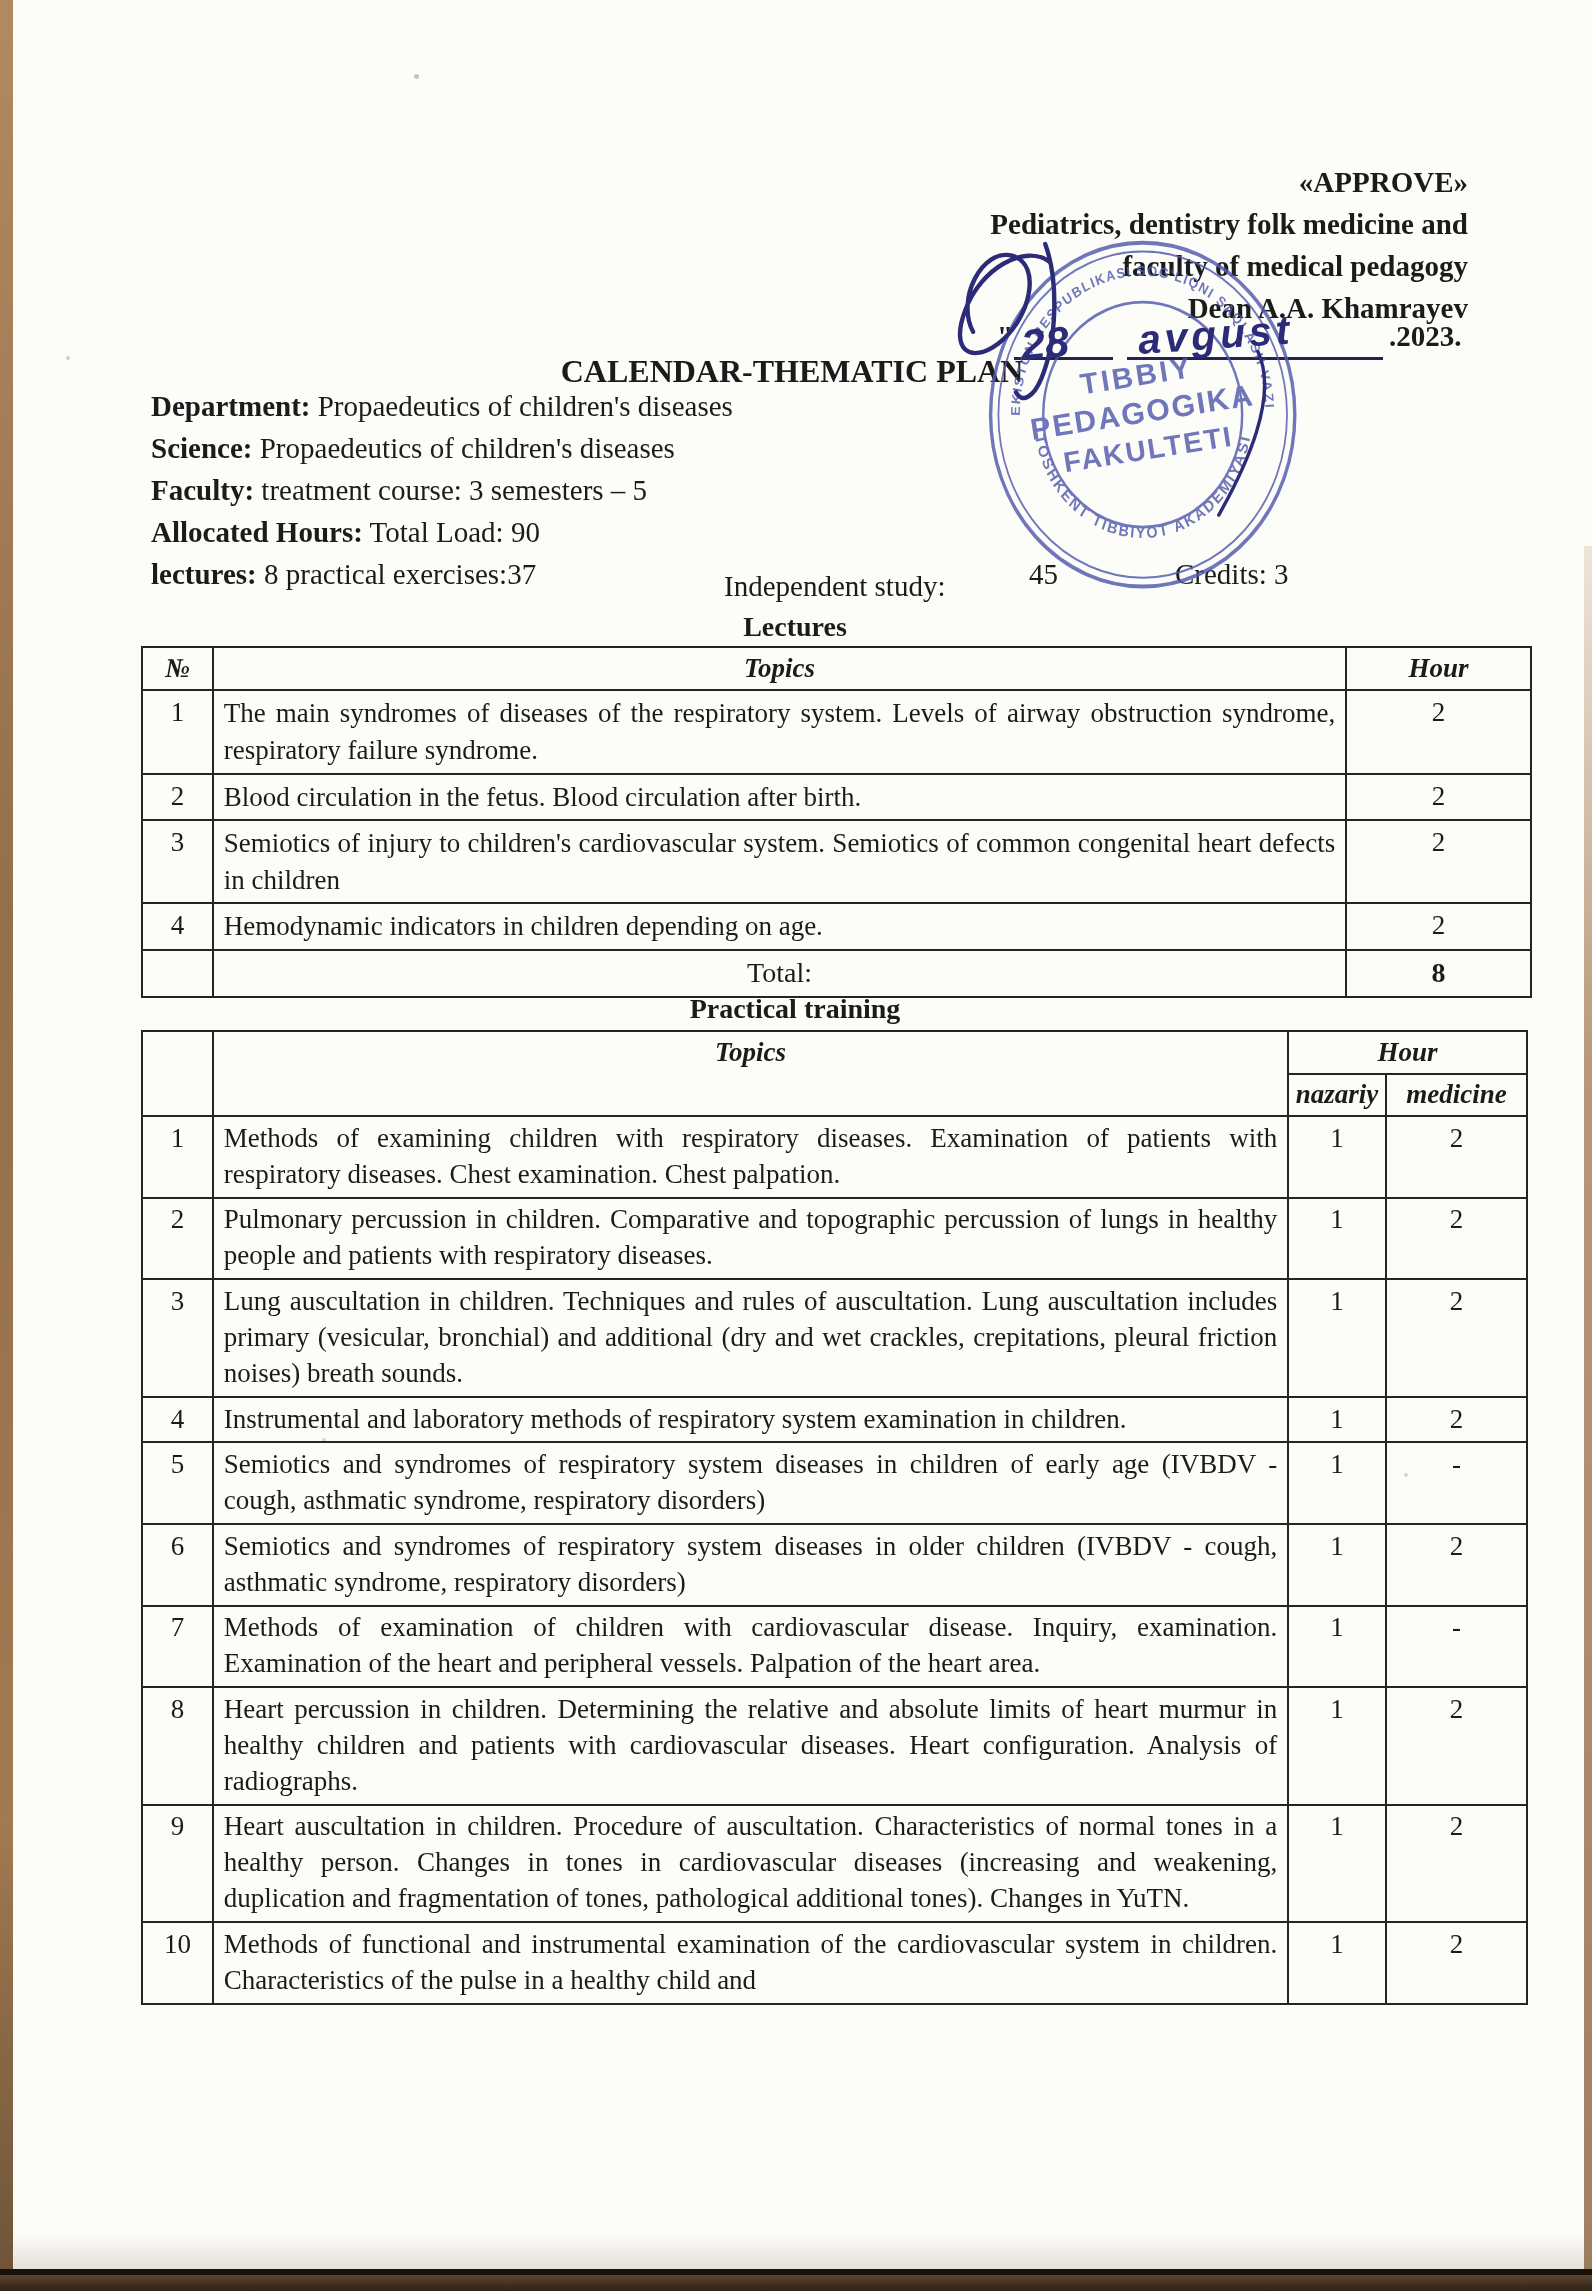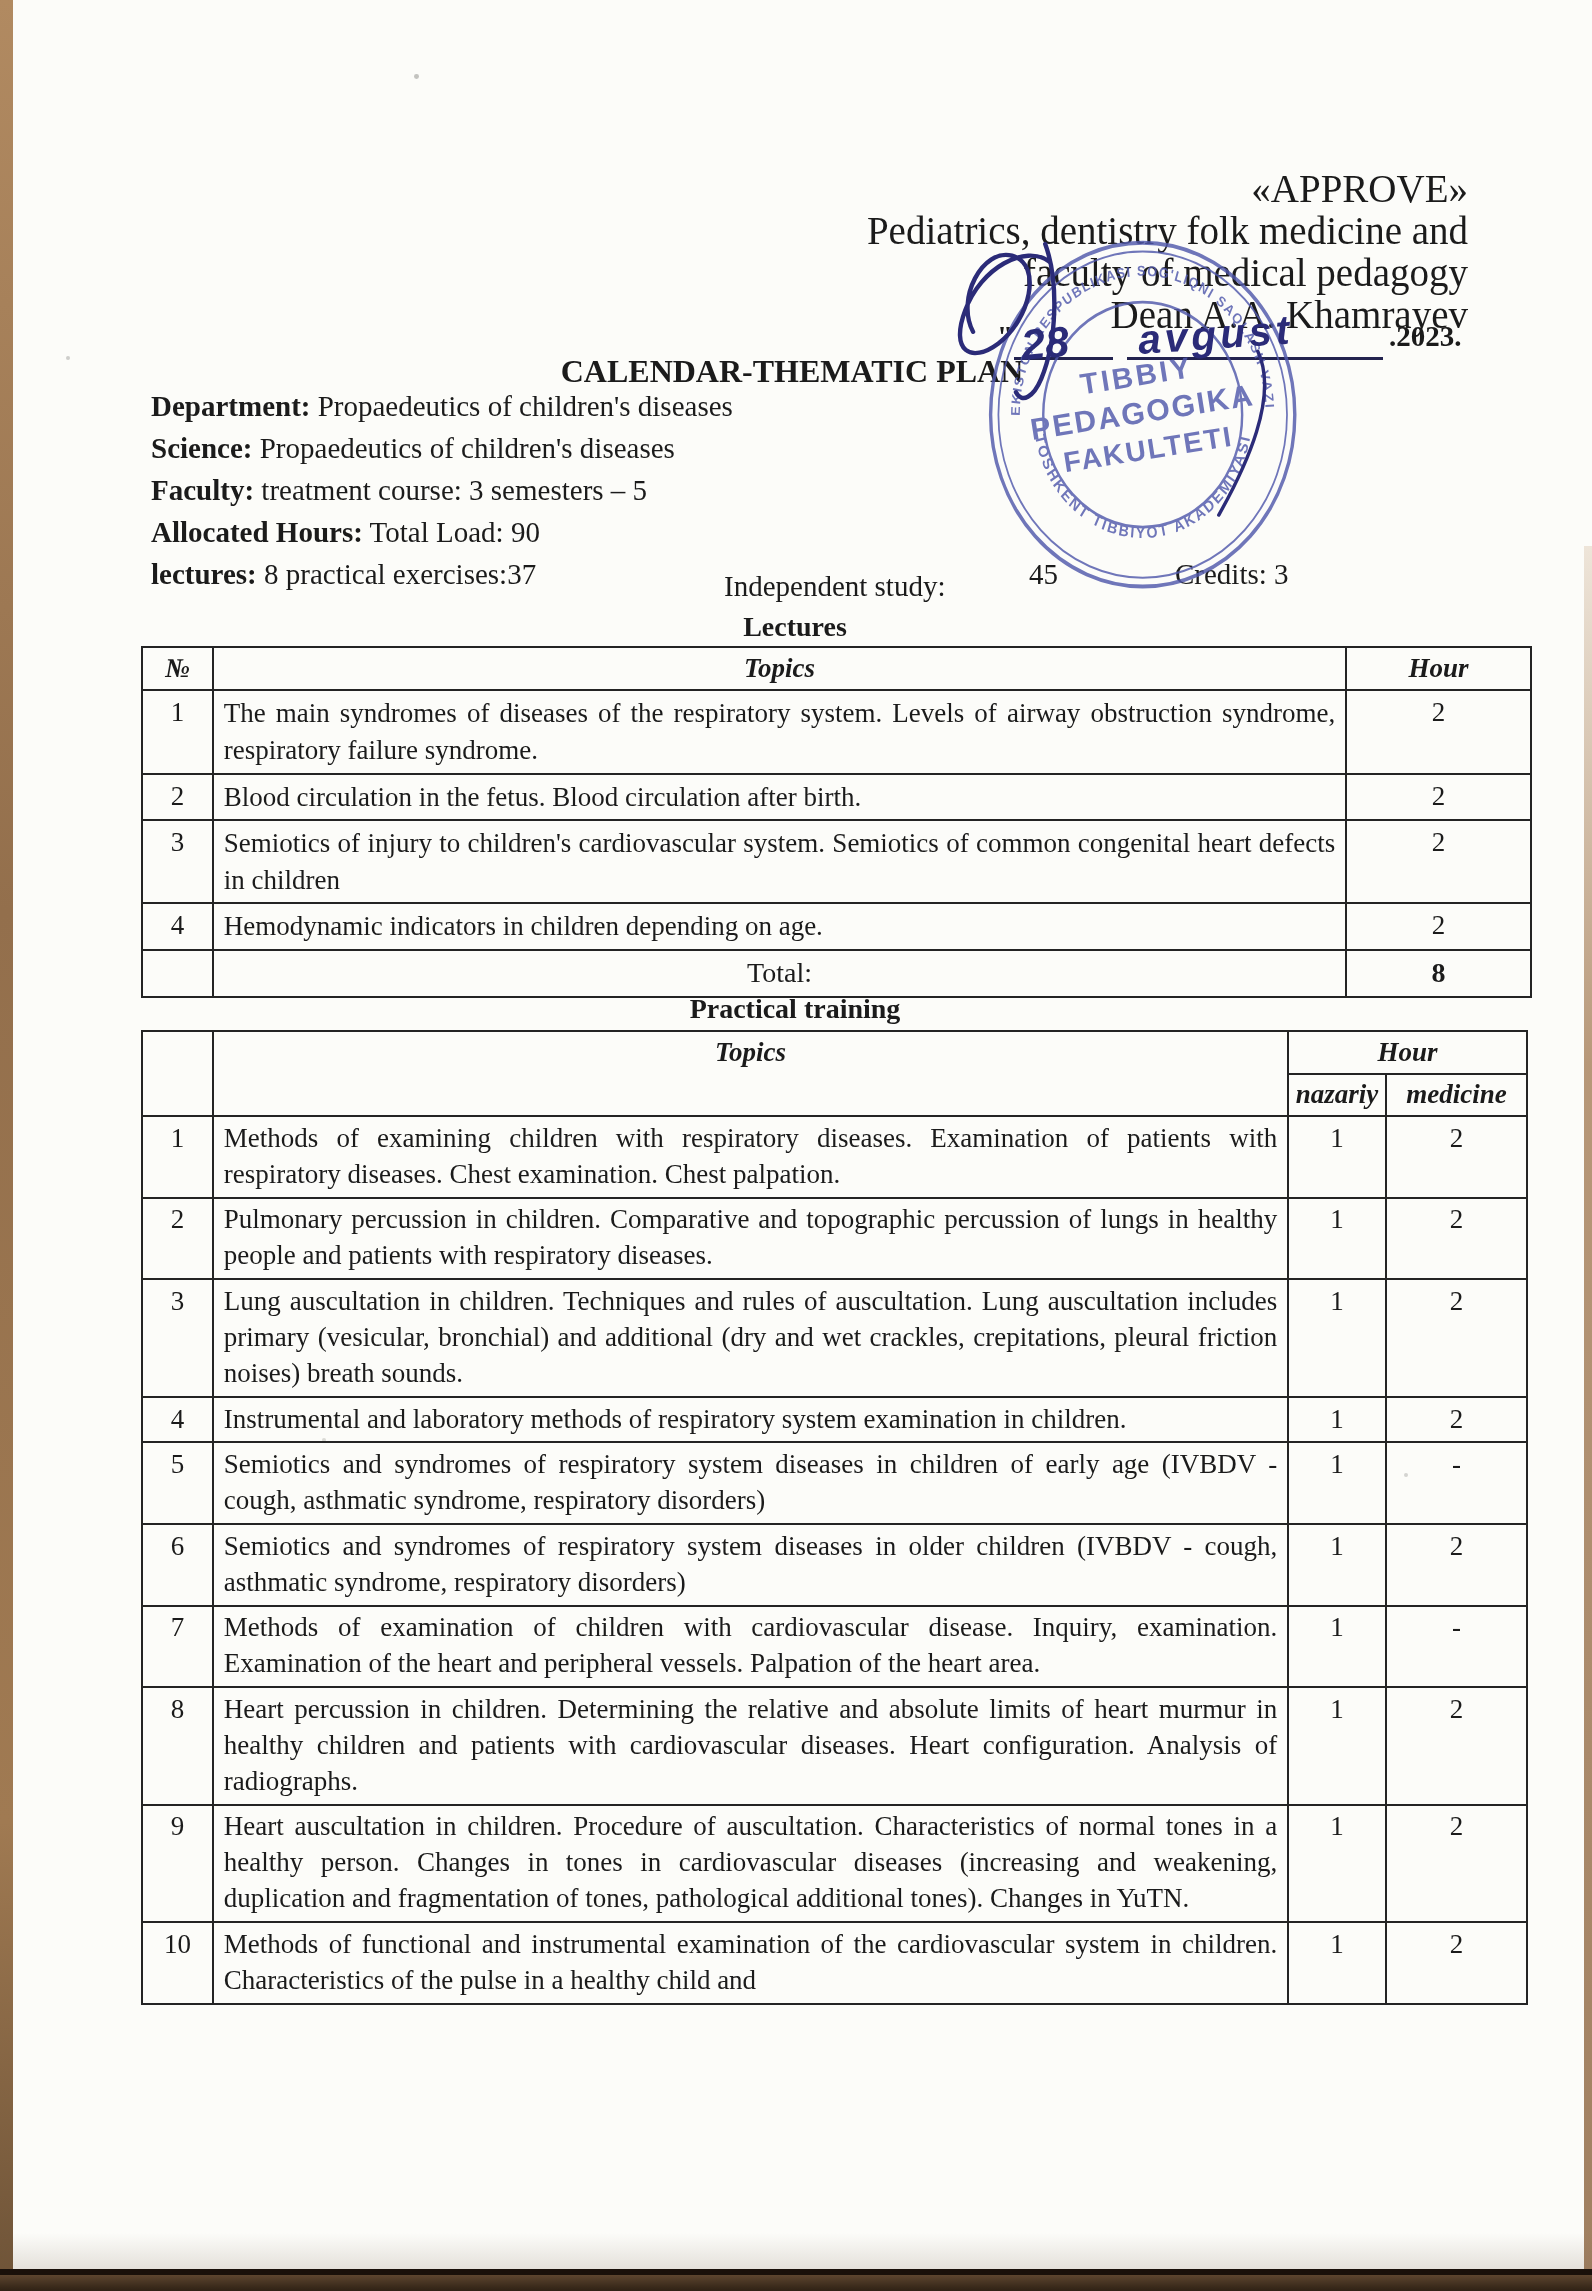--- a/index.html
+++ b/index.html
@@ -14,21 +14,21 @@
   .edge-left{left:0;top:0;width:12.7px;height:2278px;
     background:linear-gradient(180deg,#b18a61,#936f4c 40%,#a07a52 80%,#6f5438);}
   .edge-right{right:0;top:546px;width:8.8px;height:1728px;
     background:linear-gradient(180deg,rgba(196,160,122,.25),rgba(171,134,98,.85) 30%,rgba(150,114,80,.9));}
   .edge-bottom-line{left:0;top:2269px;width:1593px;height:5.9px;background:#19100a;}
   .edge-bottom{left:0;top:2275px;width:1593px;height:16.6px;
     background:linear-gradient(180deg,#5d452f,#3a2a1b 70%,#2c1f13);}
   .paper-shade{left:12.7px;top:2233px;width:1580px;height:36px;
     background:linear-gradient(180deg,rgba(0,0,0,0),rgba(120,100,80,.18));}
 
-  .hline{font-weight:normal;font-size:39px;white-space:nowrap;}
+  .hline{font-weight:bold;font-size:29px;white-space:nowrap;}
   .title{font-weight:bold;font-size:32px;white-space:nowrap;}
   .info-label{font-weight:bold;}
   .info-line{font-size:29px;white-space:nowrap;}
 
   .section-heading{font-weight:bold;font-size:28px;white-space:nowrap;}
 
   table{border-collapse:collapse;table-layout:fixed;background:transparent;}
   th,td{border:2.9px solid #242424;vertical-align:top;font-size:27px;line-height:1.32;}
   th{font-weight:bold;font-style:italic;text-align:center;padding:2.9px 3.9px;}
   td{padding:3.9px 9.8px;}

